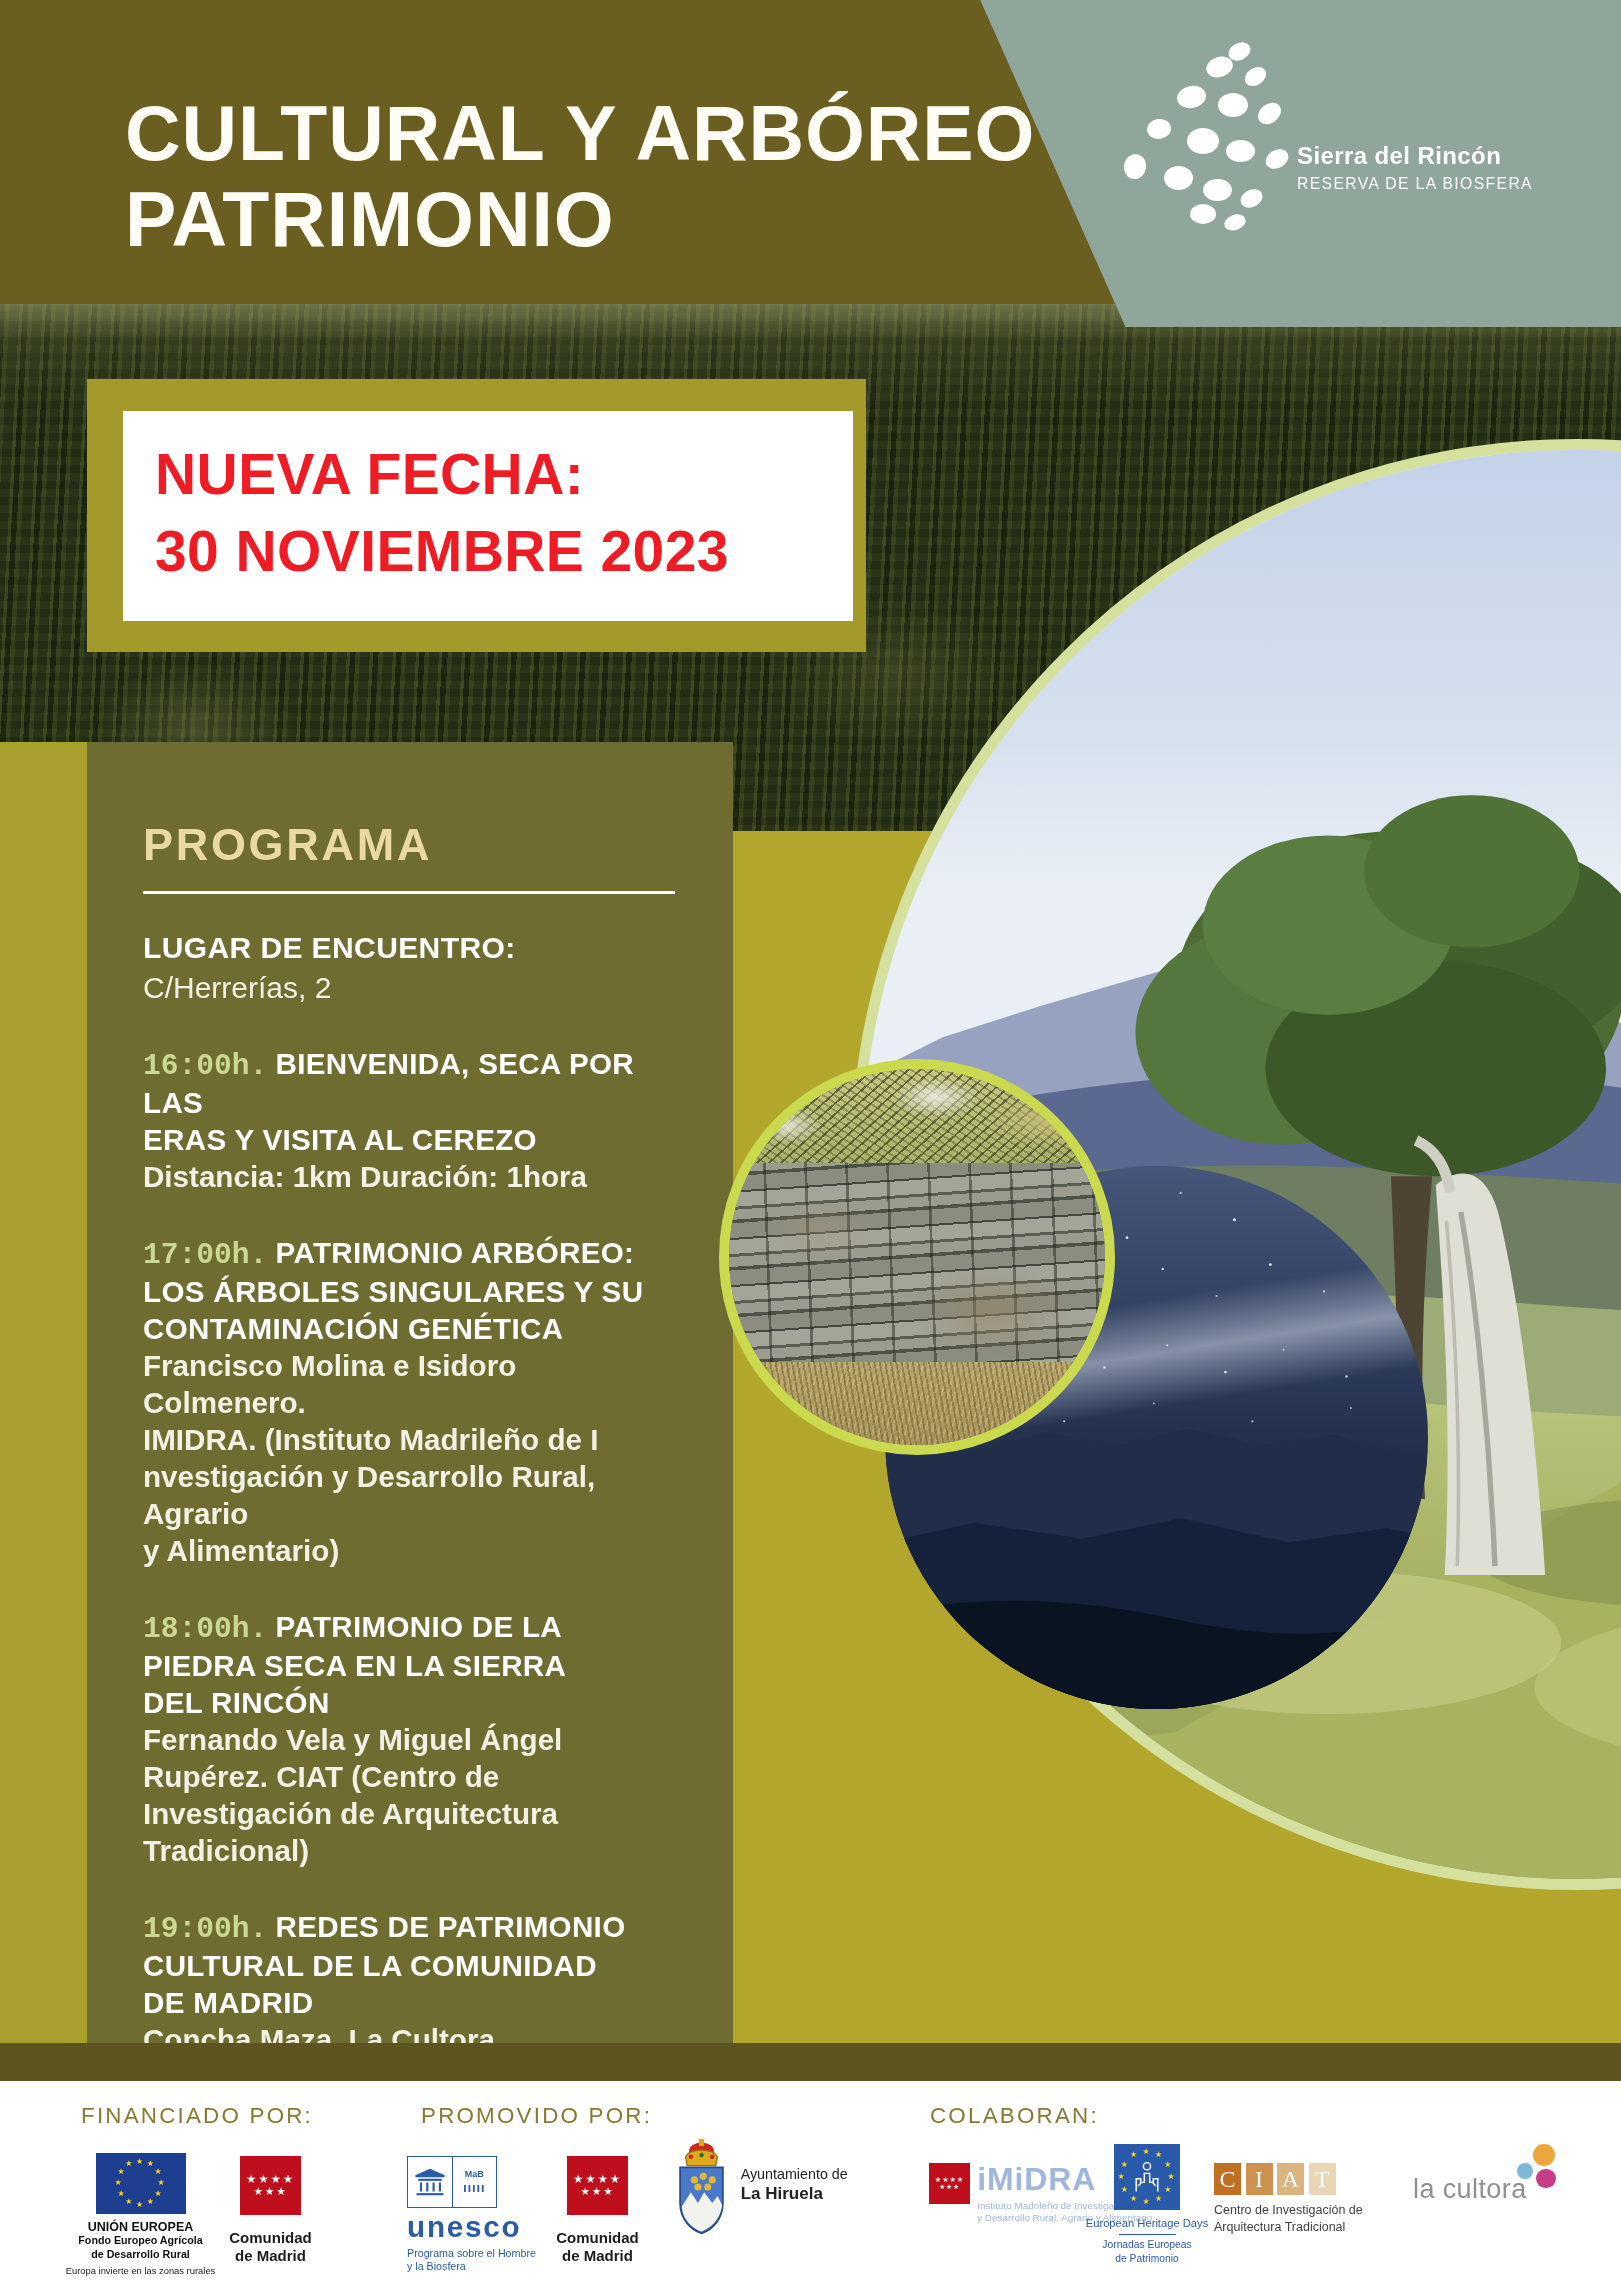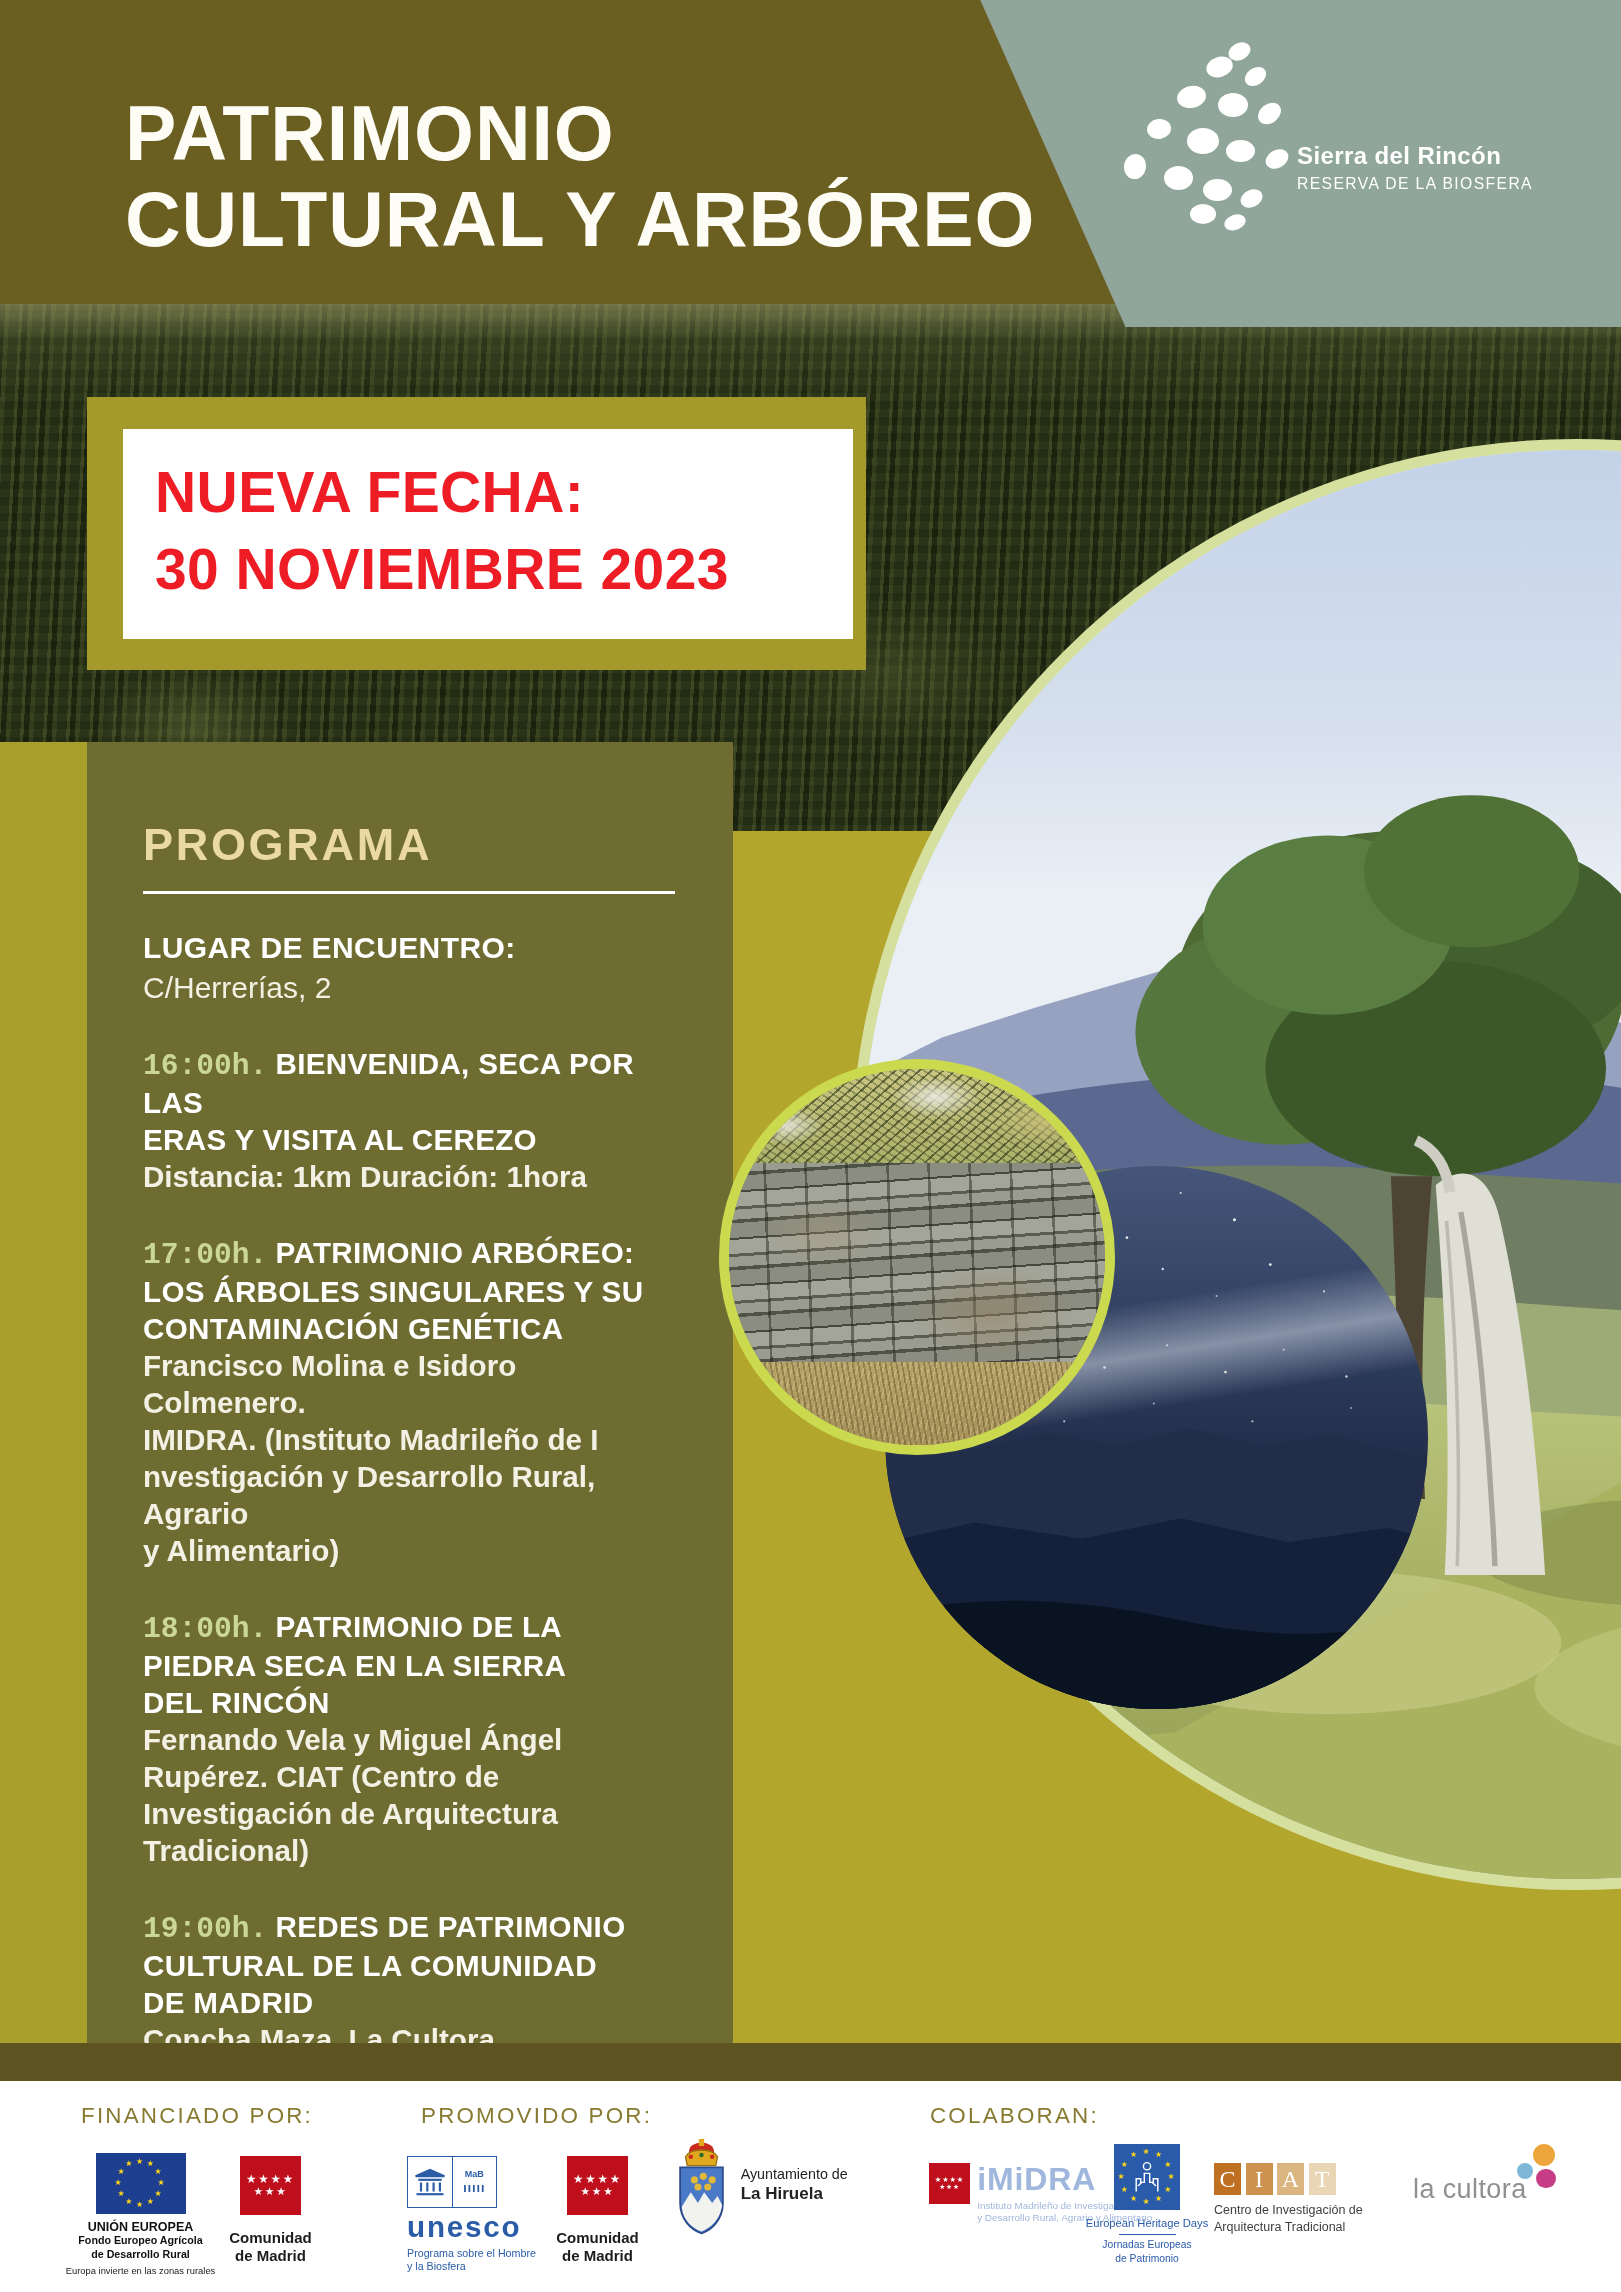--- a/index.html
+++ b/index.html
@@ -34,21 +34,21 @@
       repeating-linear-gradient(93deg, rgba(18,26,9,.55) 0 5.4px, rgba(72,84,41,.38) 5.4px 9.9px, rgba(34,44,19,.42) 9.9px 19.7px, rgba(98,108,57,.30) 19.7px 23px),
       repeating-linear-gradient(0deg, rgba(58,69,32,.30) 0 8px, rgba(24,32,13,.40) 8px 16px);}
   .sage-box{position:absolute;left:940px;top:0;width:682px;height:327px;background:var(--sage);z-index:3;
     clip-path:polygon(5.9% 0,100% 0,100% 100%,27.2% 100%);}
   .logo-dot{position:absolute;background:#fff;border-radius:50%;}
   .brand-text{position:absolute;left:357px;top:142px;color:#fff;}
   .brand-name{font-size:24px;font-weight:700;letter-spacing:0.4px;}
   .brand-sub{font-size:15.7px;font-weight:400;letter-spacing:1.4px;margin-top:4.5px;}
 
   
-  .nueva-frame{position:absolute;left:87px;top:397px;width:779px;height:273px;background:var(--gold-frame);z-index:5;}
+  .nueva-frame{position:absolute;left:87px;top:379px;width:779px;height:273px;background:var(--gold-frame);z-index:5;}
   .nueva-inner{position:absolute;left:36px;top:32px;width:730px;height:210px;background:#fff;padding:25px 0 0 32px;}
   .nueva-text{color:var(--red);font-size:57px;font-weight:800;line-height:1.35;letter-spacing:0.4px;}
 
   
   .gold-strip-left{position:absolute;left:0;top:742px;width:87px;height:1301px;background:var(--gold-left);z-index:2;}
   .gold-right{position:absolute;left:733px;top:831px;width:889px;height:1212px;background:var(--gold-right);z-index:1;}
   .program-panel{position:absolute;left:87px;top:742px;width:646px;height:1301px;background:var(--panel);z-index:2;padding:77px 54px 0 56px;}
   .program-heading{color:var(--cream);font-size:45px;font-weight:800;letter-spacing:2.7px;}
   .program-rule{width:532px;height:3.6px;background:#fff;margin:19.7px 0 34px 0;}
   .meet-label{color:#fff;font-size:30px;font-weight:700;letter-spacing:0.4px;line-height:1.32;}
@@ -135,22 +135,22 @@
   .cultora{font-size:27px;color:#909090;letter-spacing:0.4px;}
   .cult-dot{position:absolute;border-radius:50%;}
 </style>
 </head>
 <body>
 
 <div id="page">
 
   <div class="header-olive"></div>
   <div class="page-title" style="z-index:4;">
+    <div>CULTURAL Y ARBÓREO</div>
     <div>PATRIMONIO</div>
-    <div>CULTURAL Y ARBÓREO</div>
   </div>
 
   <div class="forest"></div>
 
   <div class="sage-box">
     <div>
       <div class="logo-dot" style="left:288px;top:43px;width:23px;height:17px;transform:rotate(-28deg);"></div>
       <div class="logo-dot" style="left:266px;top:57px;width:27px;height:19.7px;transform:rotate(-18deg);"></div>
       <div class="logo-dot" style="left:304px;top:68px;width:23px;height:17px;transform:rotate(-35deg);"></div>
       <div class="logo-dot" style="left:237px;top:86px;width:29px;height:21.5px;transform:rotate(-12deg);"></div>

